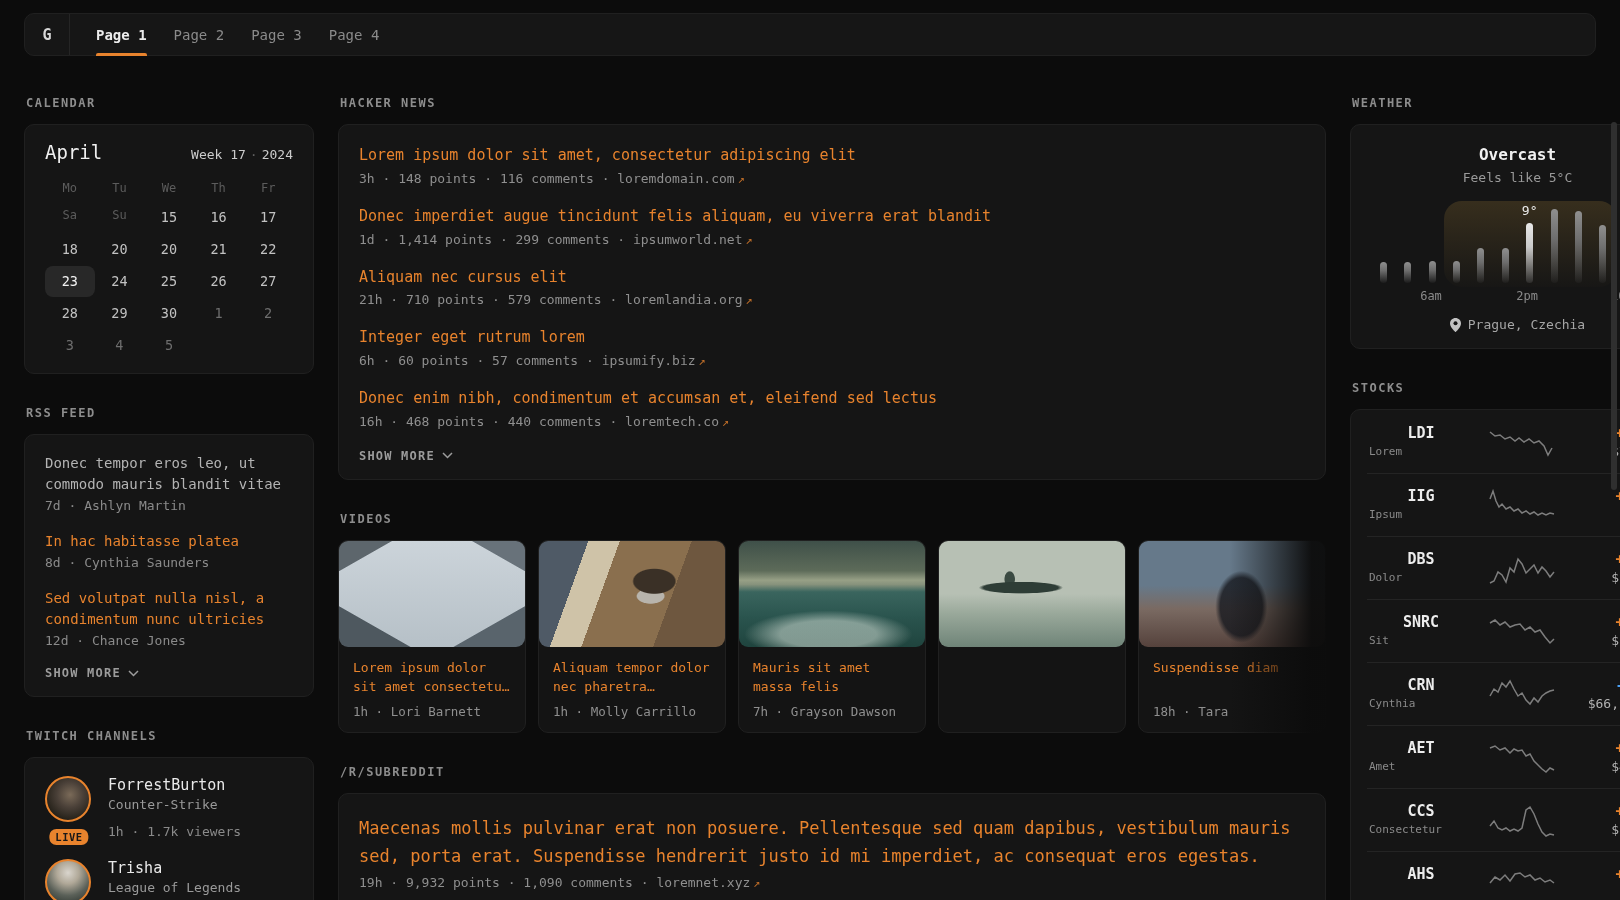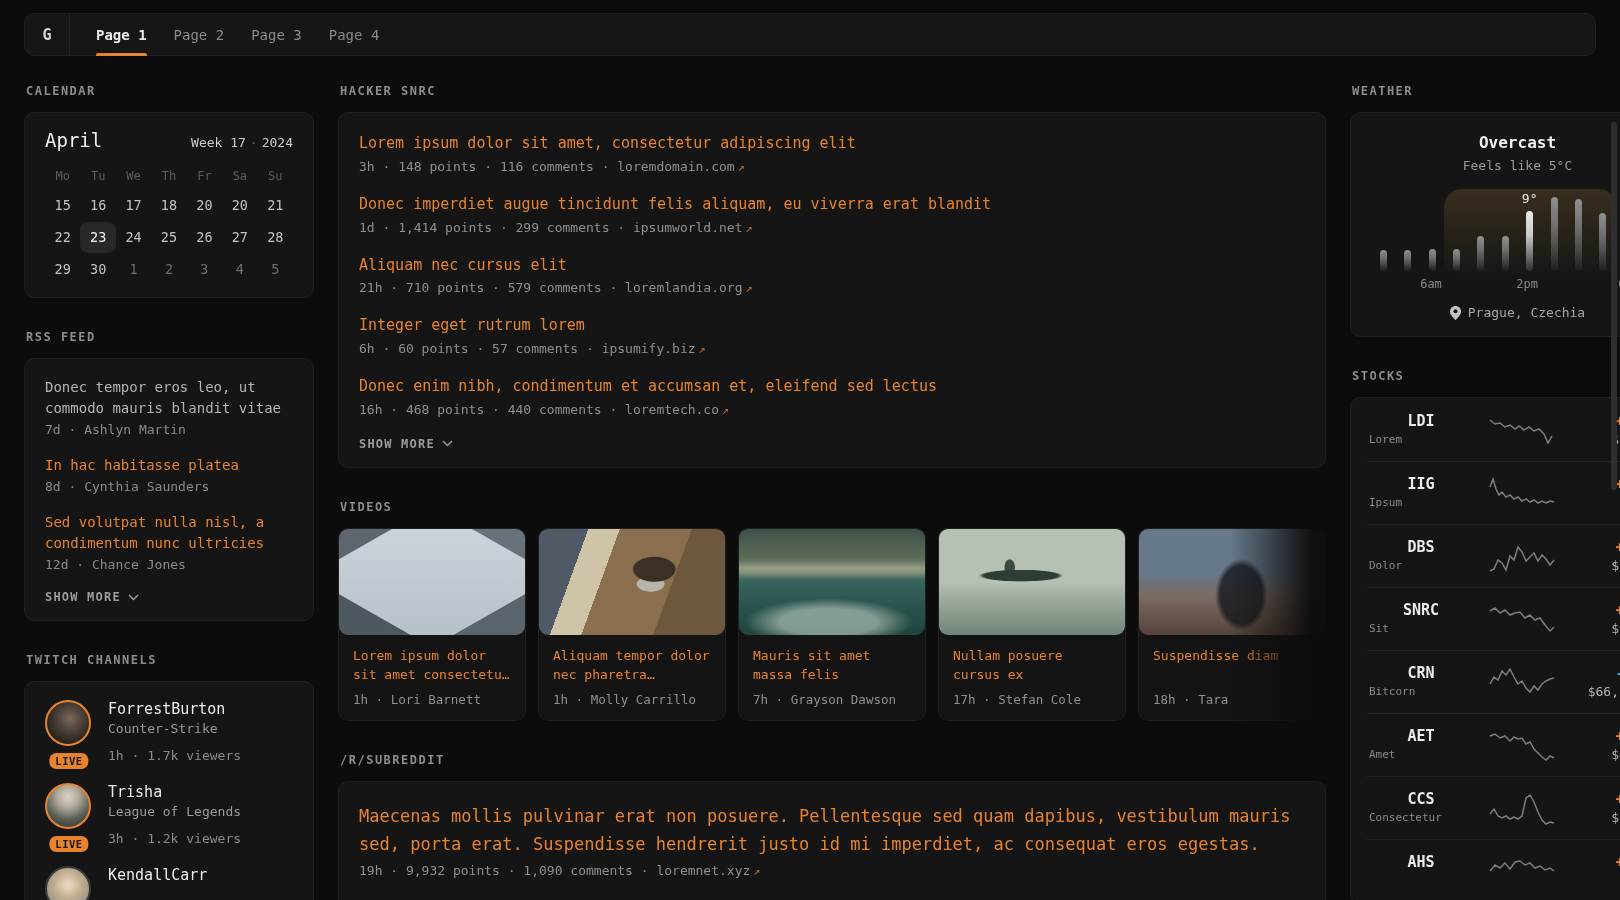--- a/index.html
+++ b/index.html
@@ -28,30 +28,30 @@
   .nav{height:43px;background:#161616;border:1px solid var(--card-border);border-radius:10px;display:flex;align-items:stretch;margin-bottom:28px;}
   .nav-logo{width:45px;display:flex;align-items:center;justify-content:center;color:#d8d8d8;font-size:15px;font-weight:bold;border-right:1px solid #252525;cursor:pointer;}
   .nav-tabs{display:flex;gap:27px;padding:0 26px;}
   .tab{display:flex;align-items:center;color:#8a8a8a;font-size:14px;position:relative;cursor:pointer;}
   .tab.active{color:#ececec;font-weight:bold;}
   .tab.active::after{content:"";position:absolute;left:0;right:0;bottom:-1px;height:3px;background:var(--accent);border-radius:2px 2px 0 0;}
 
   
   .columns{display:grid;grid-template-columns:290px 1fr 335px;gap:24px;align-items:start;}
   .section{margin-bottom:32px;}
-  .section-label{font-size:12px;letter-spacing:1.5px;color:#8d8d8d;margin:0 0 14px 2px;font-weight:bold;}
+  .section-label{font-size:12px;letter-spacing:1.5px;color:#8d8d8d;margin:12px 0 14px 2px;font-weight:bold;}
   .card{background:var(--card);border:1px solid var(--card-border);border-radius:10px;}
 
   
   .cal-card{padding:16px 20px 12px;}
   .cal-head{display:flex;justify-content:space-between;align-items:baseline;}
   .cal-month{font-size:19px;color:#efefef;}
   .cal-week{font-size:13px;color:#cbcbcb;}
   .cal-week .sep{color:#5f5f5f;margin:0 4px;}
-  .cal-grid{display:grid;grid-template-columns:repeat(7,1fr);margin-top:12px;text-align:center;row-gap:1px;}
+  .cal-grid{display:grid;grid-template-columns:repeat(5,1fr);margin-top:12px;text-align:center;row-gap:1px;}
   .cal-dow{color:#5c5c5c;font-size:12px;line-height:26px;}
   .cal-day{color:#c2c2c2;font-size:13.5px;line-height:31px;border-radius:8px;}
   .cal-day.muted{color:#6e6e6e;}
   .cal-day.selected{background:#282828;color:#f2f2f2;font-weight:normal;}
 
   
   .pad-card{padding:18px 20px 16px;}
   .feed-item{margin-bottom:18px;}
   .feed-title{color:var(--accent);font-size:14px;line-height:1.5;cursor:pointer;}
   .feed-title.muted{color:#b4b4b4;}
@@ -269,21 +269,21 @@
               <div class="channel-name">KendallCarr</div>
             </div>
           </div>
         </div>
       </div>
     </div>
 
     <div>
 
       <div class="section">
-        <div class="section-label">HACKER SNRC</div>
+        <div class="section-label">HACKER NEWS</div>
         <div class="card hn-card">
           <div class="hn-item">
             <div class="hn-title">Lorem ipsum dolor sit amet, consectetur adipiscing elit</div>
             <div class="hn-meta"><span>3h · 148 points · 116 comments · loremdomain.com</span><span class="ext">↗</span></div>
           </div>
           <div class="hn-item">
             <div class="hn-title">Donec imperdiet augue tincidunt felis aliquam, eu viverra erat blandit</div>
             <div class="hn-meta"><span>1d · 1,414 points · 299 comments · ipsumworld.net</span><span class="ext">↗</span></div>
           </div>
           <div class="hn-item">
@@ -327,24 +327,20 @@
             </div>
             <div class="video-card">
               <div class="video-thumb th3"></div>
               <div class="video-body">
                 <div class="video-title">Mauris sit amet massa felis</div>
                 <div class="video-meta">7h · Grayson Dawson</div>
               </div>
             </div>
             <div class="video-card">
               <div class="video-thumb th4"></div>
-              <div class="video-body">
-                <div class="video-title">Nullam posuere cursus ex</div>
-                <div class="video-meta">17h · Stefan Cole</div>
-              </div>
             </div>
             <div class="video-card">
               <div class="video-thumb th5"></div>
               <div class="video-body">
                 <div class="video-title">Suspendisse diam</div>
                 <div class="video-meta">18h · Tara</div>
               </div>
             </div>
           </div>
           <div class="videos-fade"></div>
@@ -485,21 +481,21 @@
               </div>
             <div class="stock-values">
                 <div class="stock-change">+1.36%</div>
                 <div class="stock-price">$148.64</div>
               </div>
           </div>
 
           <div class="stock-row down">
             <div class="stock-info">
                 <div class="stock-ticker">CRN</div>
-                <div class="stock-name">Bitcorn</div>
+                <div class="stock-name">Cynthia</div>
               </div>
             <div class="stock-spark">
                 <svg width="70" height="36" viewBox="0 0 70 36">
                   <polyline points="2,20 6,13 10,16 14,7 18,11 22,5 26,13 30,20 34,17 38,24 42,28 46,22 50,26 54,20 58,17 62,15 66,14"></polyline>
                 </svg>
               </div>
             <div class="stock-values">
                 <div class="stock-change">-1.00%</div>
                 <div class="stock-price">$66,171.48</div>
               </div>

